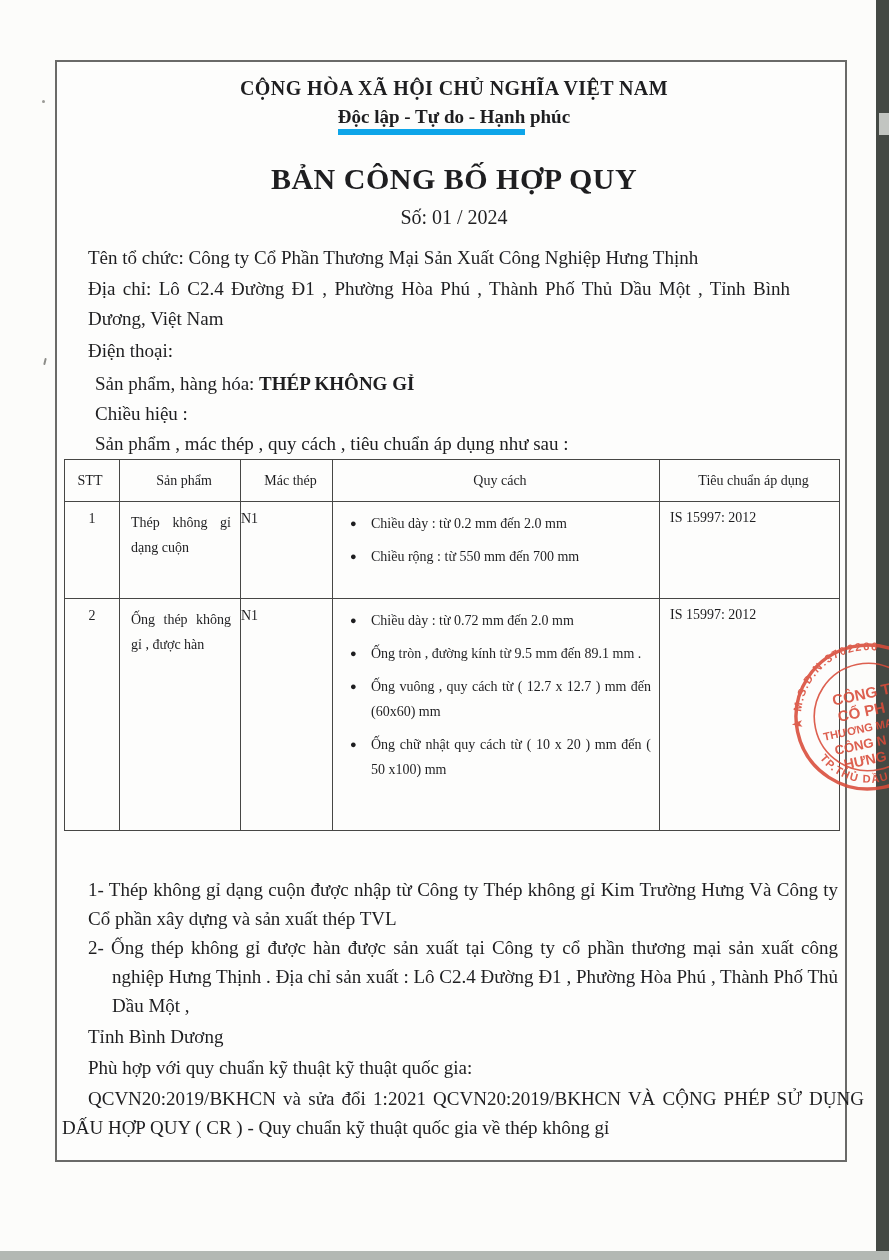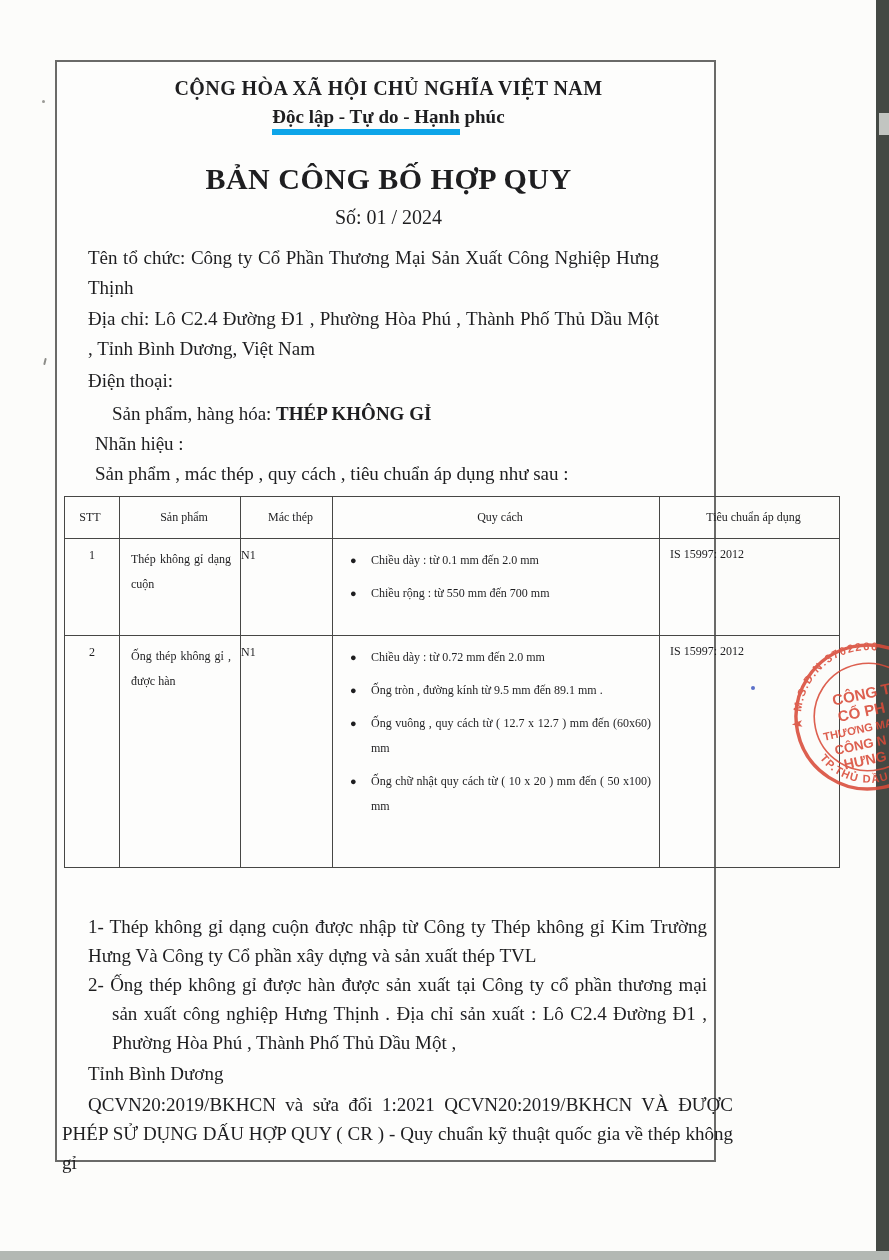--- a/index.html
+++ b/index.html
@@ -18,46 +18,46 @@
 
   .speck { position:absolute; background:#9a9a96; border-radius:50%; }
   .speck.s1 { left:42px; top:100px; width:3px; height:3px; }
   .speck.s2 { left:152px; top:96px;  width:3px; height:4px; }
   .speck.s3 { left:44px; top:358px; width:2px; height:7px; background:#8d8d89; border-radius:2px; transform:rotate(14deg); }
   .ink-dot  { position:absolute; left:751px; top:686px; width:4px; height:4px; background:#3f58c0; border-radius:50%; opacity:.85; }
   .ink-tick { position:absolute; left:448px; top:756px; width:13px; height:3px; background:#4a63c8; opacity:.75; border-radius:2px; transform:rotate(-14deg); }
 
   
   .frame {
-    position:absolute; left:55px; top:60px; width:661px; height:1102px;
+    position:absolute; left:55px; top:60px; width:792px; height:1102px;
     border:2px solid #6a6a68; background:#fdfdfc;
   }
   .content { padding:13px 55px 0 31px; } 
 
   .doc-header { text-align:center; margin-left:30px; }
   .national { font-size:20px; font-weight:bold; letter-spacing:.4px; line-height:26px; }
   .motto    { font-size:19px; font-weight:bold; line-height:25px; margin-top:3px; }
   .motto .u { border-bottom:6px solid #0ea5e9; padding-bottom:2px; }
   .doc-title  { font-size:30px; font-weight:bold; letter-spacing:.5px; margin-top:34px; line-height:32px; }
   .doc-number { font-size:20px; margin-top:9px; line-height:26px; }
 
   .para { font-size:19px; line-height:30px; text-align:justify; }
   .p-org   { margin-top:13px; }
   .p-addr  { margin-top:1px; }
   .p-phone { margin-top:2px; }
-  .p-prod  { margin-top:3px; margin-left:24px; }
+  .p-prod  { margin-top:3px; margin-left:7px; }
   .p-brand { margin-top:0px; margin-left:7px; }
   .p-intro { margin-top:0px; margin-left:7px; }
   .bold { font-weight:bold; }
 
   
   table.spec {
     border-collapse:collapse; table-layout:fixed;
-    width:775px; margin-left:-24px; margin-top:7px;
-    font-size:12px;
+    width:775px; margin-left:-24px; 
+    font-size:14px;
   }
   table.spec, table.spec th, table.spec td { border:1.6px solid #474745; }
   table.spec th { font-weight:normal; height:42px; text-align:center; padding:2px 4px 2px 12px; vertical-align:middle; }
   table.spec th.c-stt { text-align:center; padding-left:0; }
   table.spec td { vertical-align:top; }
   .c-stt  { width:55px; }
   .c-prod { width:121px; }
   .c-grade{ width:92px; }
   .c-spec { width:327px; }
   .c-std  { width:180px; }
@@ -108,21 +108,21 @@
         <div class="national">CỘNG HÒA XÃ HỘI CHỦ NGHĨA VIỆT NAM</div>
         <div class="motto"><span class="u">Độc lập - Tự do - Hạnh</span><span> phúc</span></div>
         <div class="doc-title">BẢN CÔNG BỐ HỢP QUY</div>
         <div class="doc-number">Số: 01 / 2024</div>
       </div>
 
       <p class="para p-org">Tên tổ chức: Công ty Cổ Phần Thương Mại Sản Xuất Công Nghiệp Hưng Thịnh</p>
       <p class="para p-addr">Địa chỉ: Lô C2.4 Đường Đ1 , Phường Hòa Phú , Thành Phố Thủ Dầu Một , Tỉnh Bình Dương, Việt Nam</p>
       <p class="para p-phone">Điện thoại:</p>
       <p class="para p-prod"><span>Sản phẩm, hàng hóa: </span><span class="bold">THÉP KHÔNG GỈ</span></p>
-      <p class="para p-brand">Nhãn hiệu :</p>
+      <p class="para p-brand">Chiều hiệu :</p>
       <p class="para p-intro">Sản phẩm , mác thép , quy cách , tiêu chuẩn áp dụng như sau :</p>
 
       <table class="spec">
         <colgroup>
           <col class="c-stt">
             <col class="c-prod">
             <col class="c-grade">
             <col class="c-spec">
             <col class="c-std">
         </colgroup>
@@ -133,21 +133,21 @@
           <th>Mác thép</th>
           <th>Quy cách</th>
           <th>Tiêu chuẩn áp dụng</th>
         </tr>
         <tr class="row-1">
           <td class="cell-stt">1</td>
           <td class="cell-prod">Thép không gỉ dạng cuộn</td>
           <td class="cell-grade">N1</td>
           <td class="cell-spec">
             <ul class="spec-list">
-              <li>Chiều dày : từ 0.1 mm đến 2.0 mm</li>
+              <li>Chiều dày : từ 0.2 mm đến 2.0 mm</li>
               <li>Chiều rộng : từ 550 mm đến 700 mm</li>
             </ul>
           </td>
           <td class="cell-std">IS 15997: 2012</td>
         </tr>
         <tr class="row-2">
           <td class="cell-stt">2</td>
           <td class="cell-prod">Ống thép không gỉ , được hàn</td>
           <td class="cell-grade">N1</td>
           <td class="cell-spec">
@@ -160,21 +160,22 @@
           </td>
           <td class="cell-std">IS 15997: 2012</td>
         </tr>
       </tbody>
         </table>
 
       <div class="notes">
         <p class="note n1">1- Thép không gỉ dạng cuộn được nhập từ Công ty Thép không gỉ Kim Trường Hưng Và Công ty Cổ phần xây dựng và sản xuất thép TVL</p>
         <p class="note hang n2">2- Ống thép không gỉ được hàn được sản xuất tại Công ty cổ phần thương mại sản xuất công nghiệp Hưng Thịnh . Địa chỉ sản xuất : Lô C2.4 Đường Đ1 , Phường Hòa Phú , Thành Phố Thủ Dầu Một ,</p>
         <p class="note n3">Tỉnh Bình Dương</p>
-        <p class="note wide n5">QCVN20:2019/BKHCN và sửa đổi 1:2021 QCVN20:2019/BKHCN VÀ ĐƯỢC PHÉP SỬ DỤNG DẤU HỢP QUY ( CR ) -  Quy chuẩn kỹ thuật quốc gia về thép không gỉ</p>
+        <p class="note n4">Phù hợp với quy chuẩn kỹ thuật kỹ thuật quốc gia:</p>
+        <p class="note wide n5">QCVN20:2019/BKHCN và sửa đổi 1:2021 QCVN20:2019/BKHCN VÀ CỘNG PHÉP SỬ DỤNG DẤU HỢP QUY ( CR ) -  Quy chuẩn kỹ thuật quốc gia về thép không gỉ</p>
       </div>
 
     </div>
   </div>
 
   <svg class="stamp" viewBox="0 0 150 150" xmlns="http://www.w3.org/2000/svg">
     <g transform="rotate(-12 75 75)" fill="#d94b39" stroke="none" font-family="Liberation Sans, sans-serif" font-weight="bold">
       <circle cx="75" cy="75" r="71" fill="none" stroke="#d94b39" stroke-width="3.4"></circle>
       <circle cx="75" cy="75" r="53" fill="none" stroke="#d94b39" stroke-width="1.6"></circle>
       <defs>

